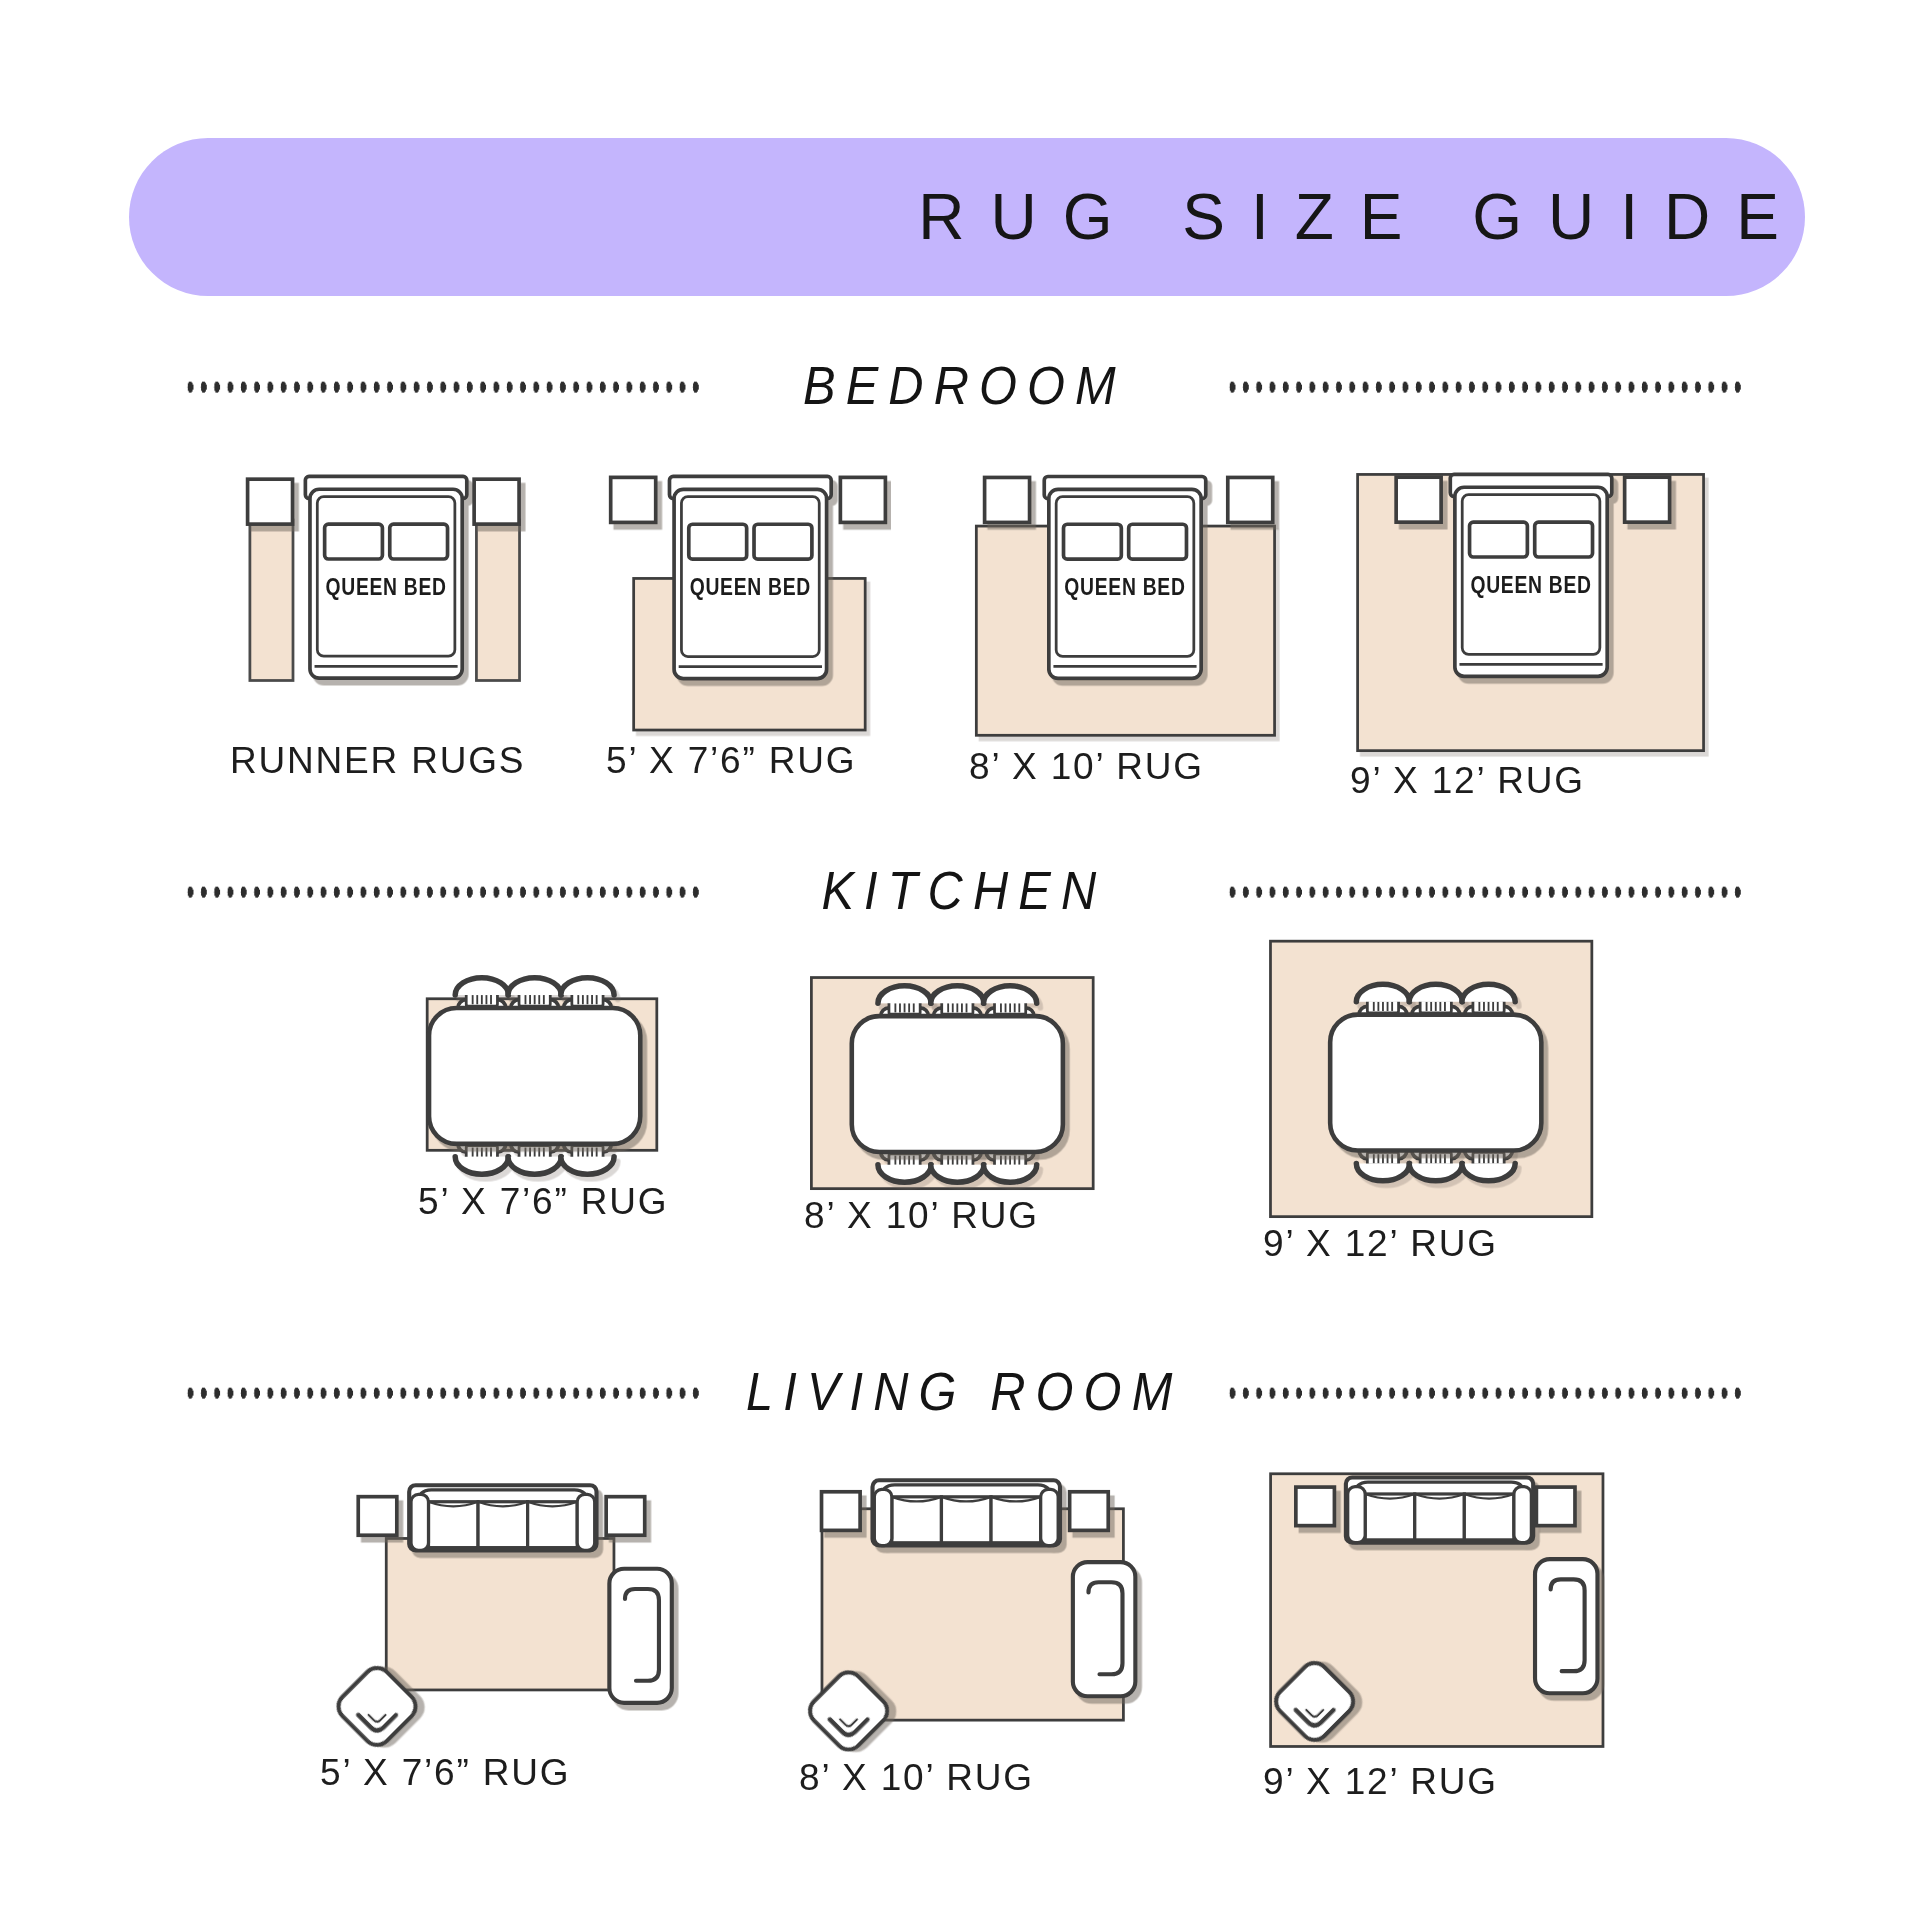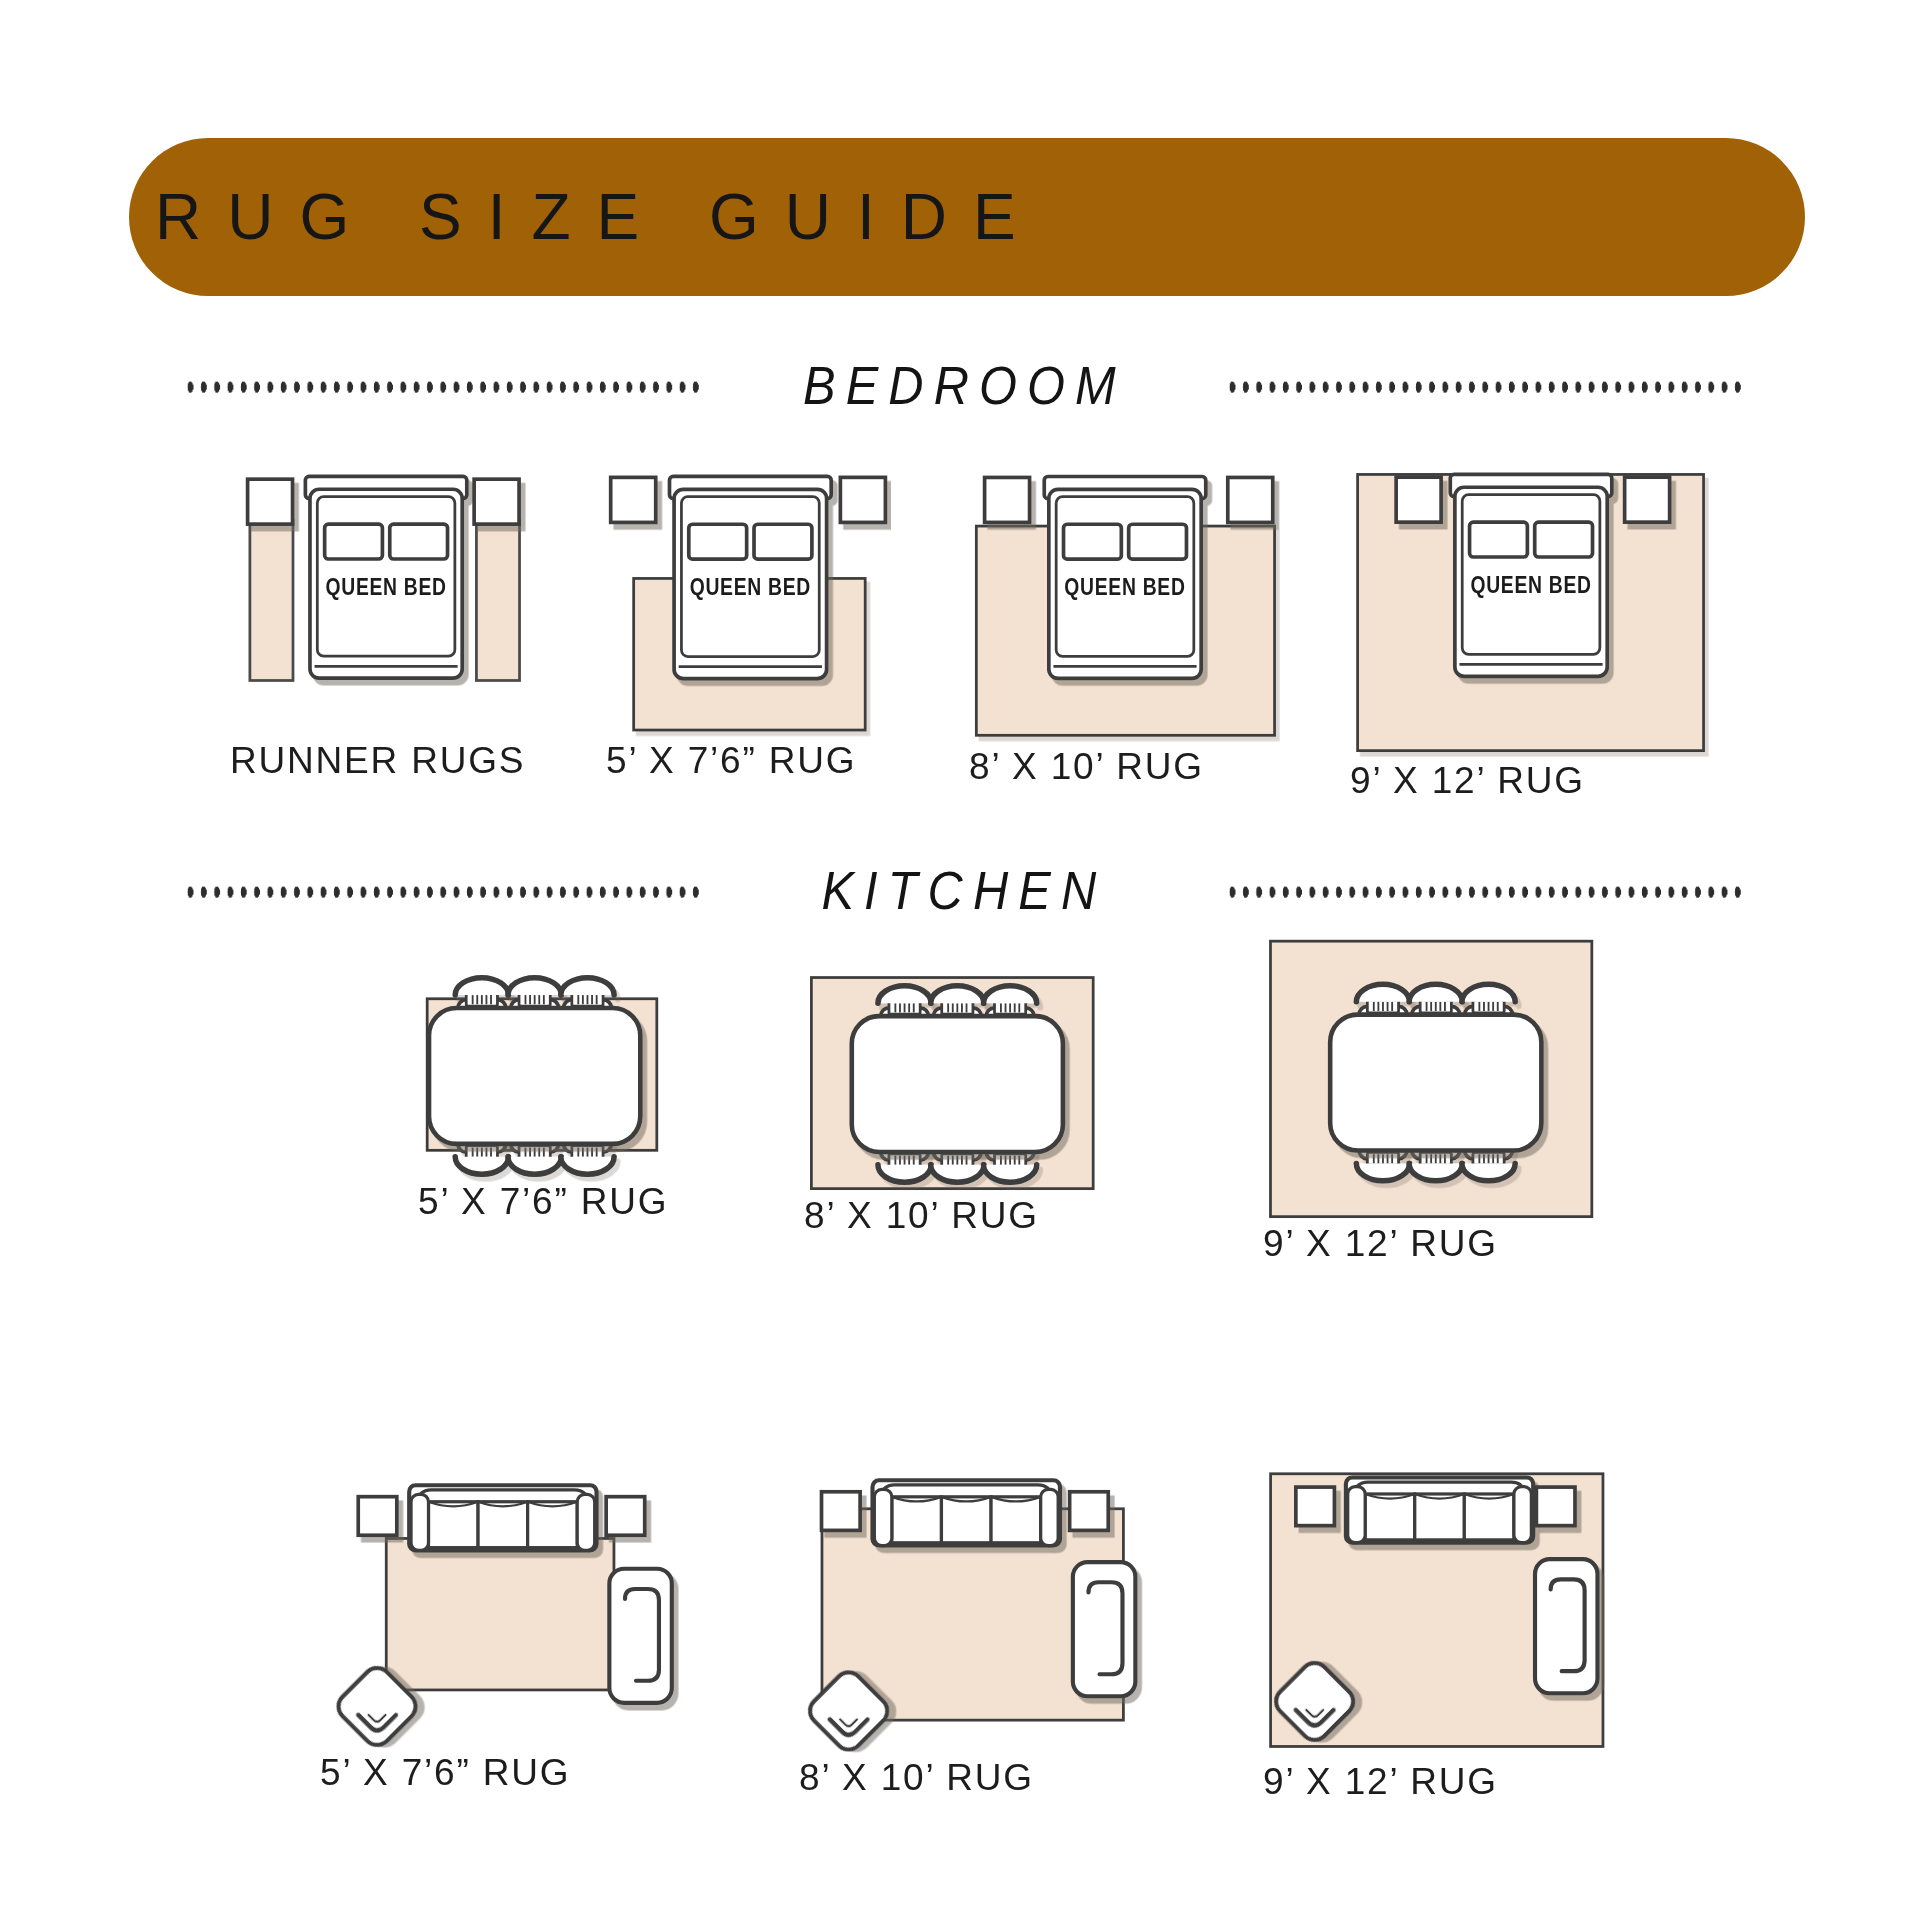--- a/index.html
+++ b/index.html
@@ -3,22 +3,22 @@
 <meta charset="utf-8">
 <style>
   html,body { margin:0; padding:0; background:#ffffff; }
   .canvas {
     position:relative; width:1928px; height:1928px; background:#ffffff;
     font-family:"Liberation Sans", sans-serif; color:#1a1a1a; overflow:hidden;
   }
   
   .banner {
     position:absolute; left:129px; top:138px; width:1676px; height:158px;
-    background:#a16207; border-radius:81px;
-    display:flex; align-items:center; justify-content:flex-start;
+    background:#c4b5fd; border-radius:81px;
+    display:flex; align-items:center; justify-content:flex-end;
   }
   .main-title {
     font-size:64px; letter-spacing:26px; color:#161616; font-weight:500;
     text-indent:26px; white-space:nowrap;
   }
   
   .section-header { position:absolute; left:0; width:1928px; height:64px; }
   .section-title {
     position:absolute; left:0; top:0; width:100%; height:100%;
     display:flex; align-items:flex-start; justify-content:center;
@@ -262,20 +262,27 @@
   <div class="diagram-label" style="left:804px; top:1195px; width:303px">8’ X 10’ RUG</div>
 
   <svg class="diagram" style="left:1263px; top:932px" width="340" height="303" viewBox="0 0 370 330">
     <rect class="rug" x="8" y="10" width="350" height="300"></rect>
     <g transform="translate(68,58)">
         <use href="#kitchen-set"></use>
       </g>
   </svg>
   <div class="diagram-label" style="left:1263px; top:1223px; width:340px">9’ X 12’ RUG</div>
 
+  <div class="section-header" style="top:1361px">
+    <div class="dots left"></div>
+    <div class="dots right"></div>
+    <div class="section-title">
+      <span>LIVING ROOM</span>
+    </div>
+  </div>
 
   <svg class="diagram" style="left:331px; top:1465px" width="363" height="303" viewBox="0 0 395 330">
     <rect class="rug" x="60" y="80" width="248" height="165"></rect>
     <g transform="translate(82,18)" filter="url(#shadow)">
         <use href="#sofa"></use>
       </g>
     <g transform="translate(27,32)" filter="url(#shadow)">
         <use href="#side-table"></use>
       </g>
     <g transform="translate(297,32)" filter="url(#shadow)">

